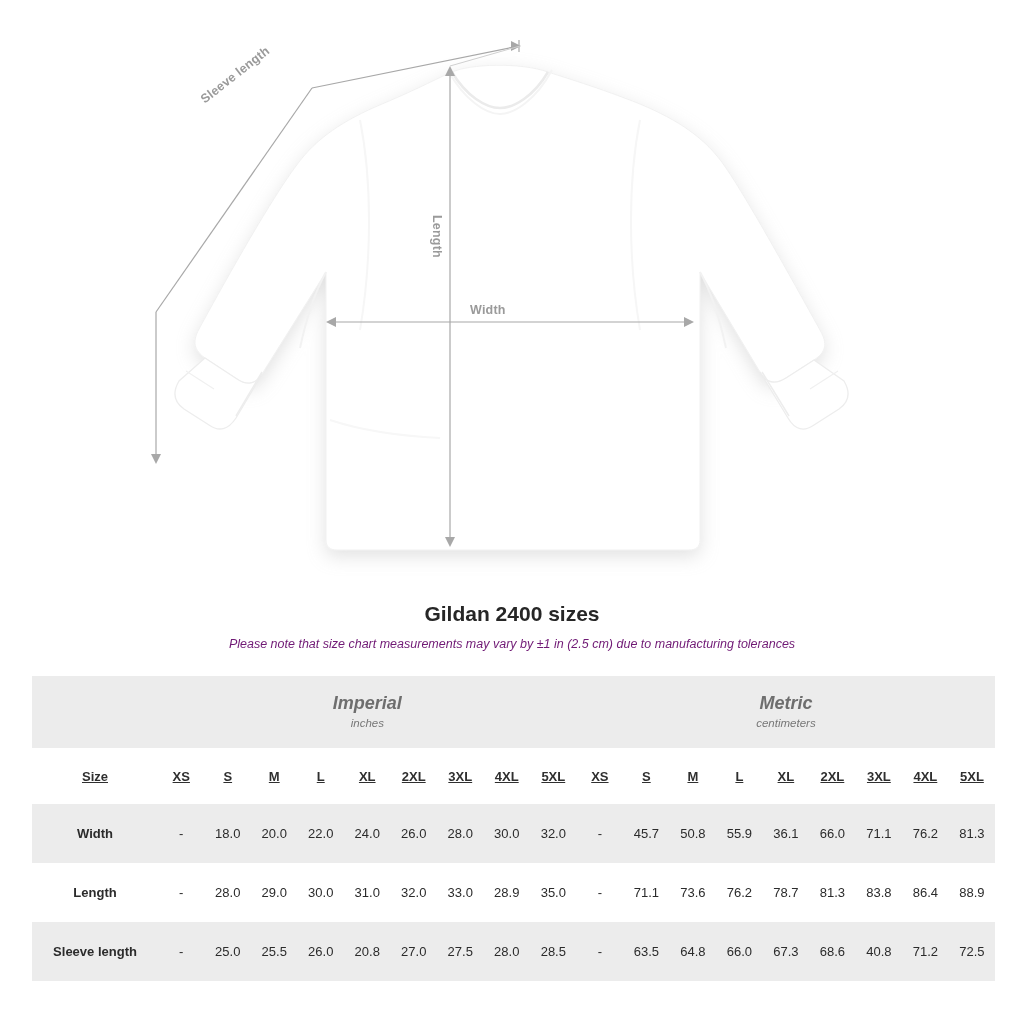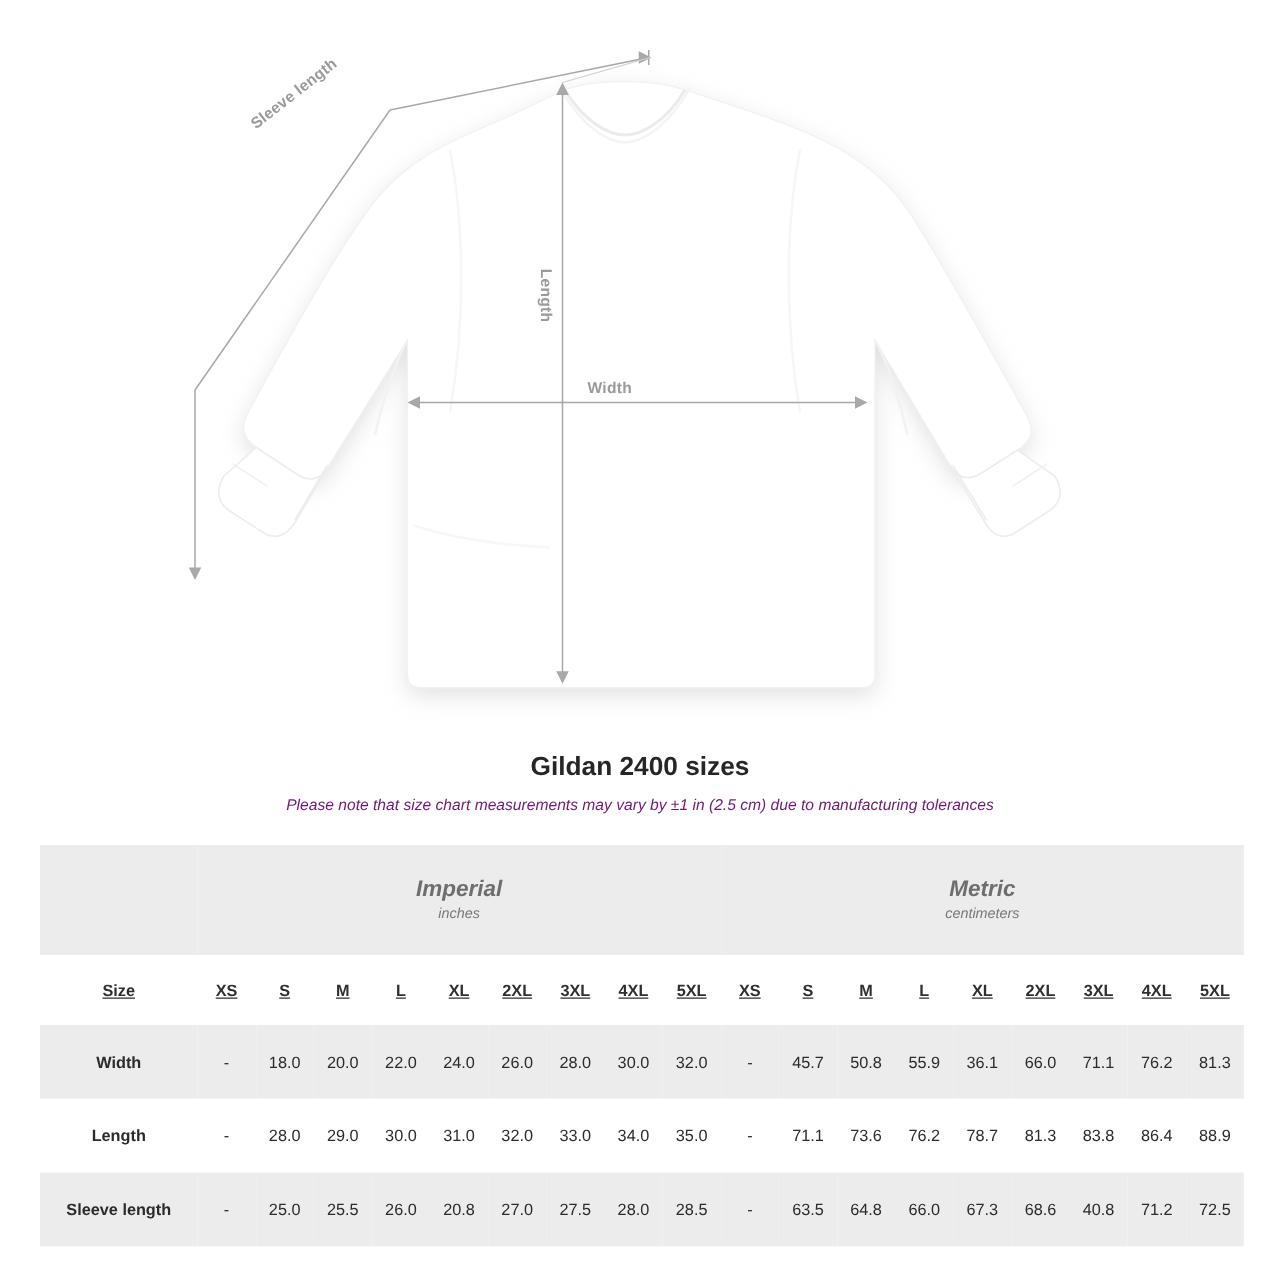--- a/index.html
+++ b/index.html
@@ -82,21 +82,21 @@
     border-collapse: collapse;
     width: 960px;
     table-layout: fixed;
   }
   table.size-chart td,
   table.size-chart th {
     border: none;
     padding: 0;
   }
   .unit-head {
-    height: 88px;
+    height: 72px;
     background: #ececec;
     text-align: center;
     vertical-align: middle;
   }
   .unit-head .unit-name {
     font-size: 18px;
     font-weight: bold;
     font-style: italic;
     color: #6e6e6e;
     line-height: 1.25;
@@ -314,21 +314,21 @@
 
         <tr class="data-row plain">
           <td class="rowlabel">Length</td>
           <td>-</td>
           <td>28.0</td>
           <td>29.0</td>
           <td>30.0</td>
           <td>31.0</td>
           <td>32.0</td>
           <td>33.0</td>
-          <td>34.0</td>
+          <td>28.9</td>
           <td>35.0</td>
           <td>-</td>
           <td>71.1</td>
           <td>73.6</td>
           <td>76.2</td>
           <td>78.7</td>
           <td>81.3</td>
           <td>83.8</td>
           <td>86.4</td>
           <td>88.9</td>

